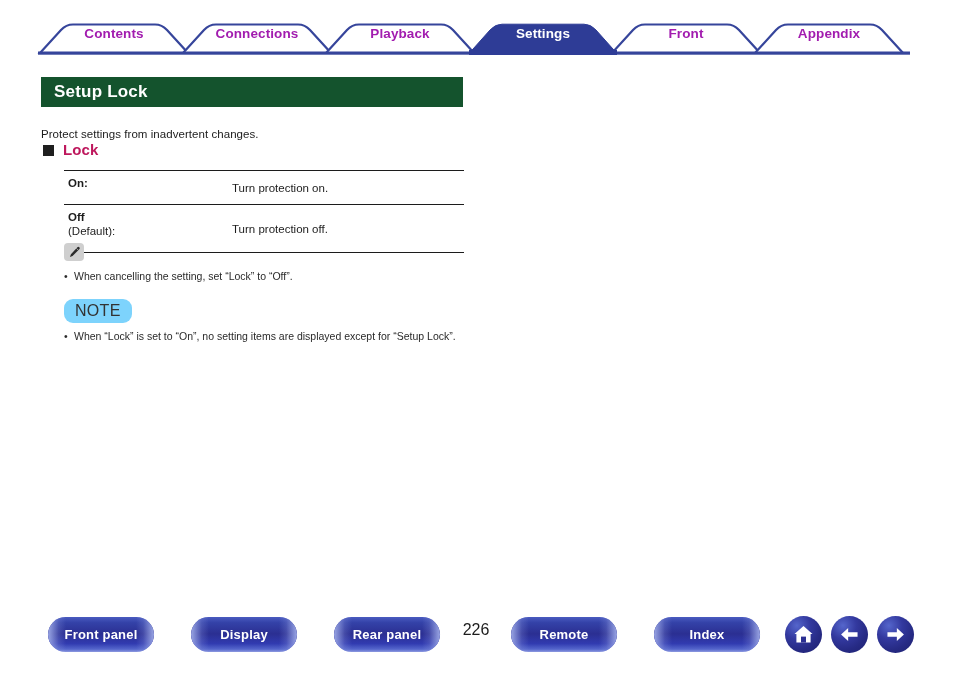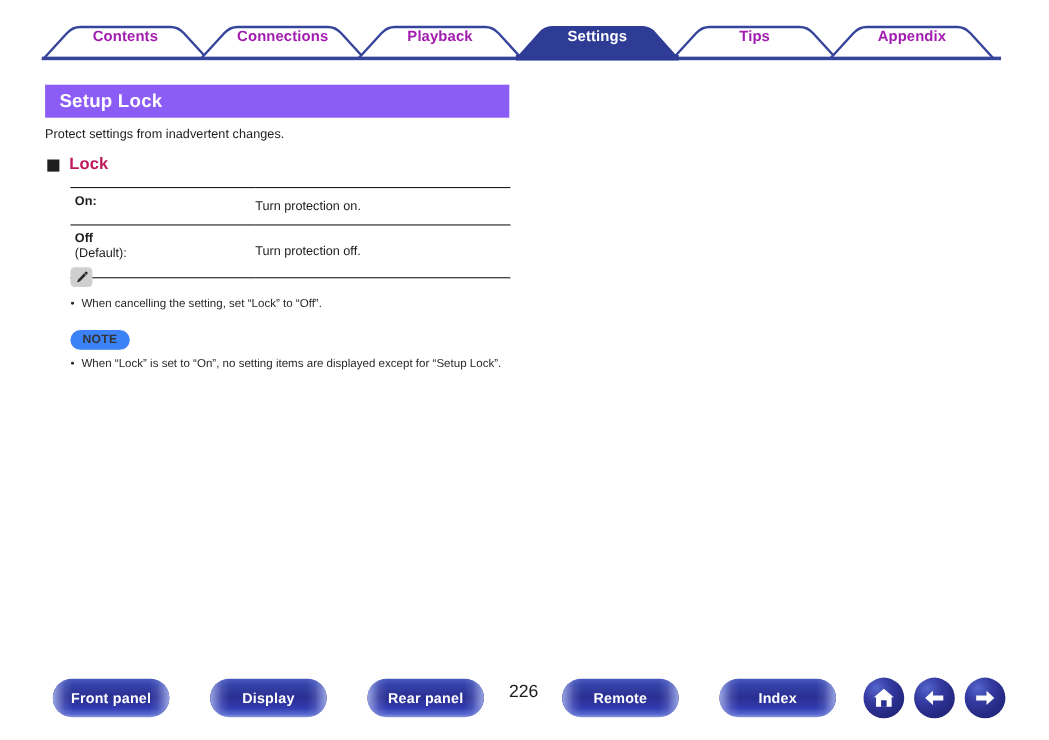--- a/index.html
+++ b/index.html
@@ -45,37 +45,37 @@
     color: #ffffff;
   }
 
   
   #title-bar {
     position: absolute;
     left: 41px;
     top: 77px;
     width: 422px;
     height: 30px;
-    background: #8b5cf6;
+    background: #14532d;
     display: flex;
     align-items: center;
   }
   #title-bar .title-text {
     color: #ffffff;
     font-size: 17px;
     font-weight: bold;
     padding-left: 13px;
     letter-spacing: 0.2px;
   }
 
   
   #intro-text {
     position: absolute;
     left: 41px;
-    top: 116px;
+    top: 128px;
     font-size: 11.5px;
     color: #1c1c1c;
     letter-spacing: 0.05px;
   }
 
   
   #section-heading {
     position: absolute;
     left: 43px;
     top: 141px;
@@ -166,25 +166,25 @@
   }
 
   #note-block {
     position: absolute;
     left: 64px;
     top: 299px;
     width: 400px;
   }
   .note-pill {
     display: inline-block;
-    background: #3b82f6;
+    background: #7dd3fc;
     color: #333333;
     border-radius: 9px;
-    font-size: 11px;
-    font-weight: bold;
+    font-size: 16px;
+    font-weight: normal;
     padding: 3px 11px 3px 11px;
     letter-spacing: 0.3px;
   }
 
   
   #footer {
     position: absolute;
     left: 0;
     top: 616px;
     width: 954px;
@@ -267,21 +267,21 @@
     <path d="M 469,53.5 L 490,30 Q 495,24.2 502,24.2 L 584,24.2 Q 591,24.2 596,30 L 617,53.5 Z" fill="#2e3c96" stroke="#2e3c96" stroke-width="1"></path>
 
     <rect x="38" y="51.5" width="872" height="3.2" fill="#36459b"></rect>
     <rect x="469" y="50" width="148" height="5" fill="#2e3c96"></rect>
   </svg>
 
   <div class="tab-label" style="left:65px; width:98px;">Contents</div>
   <div class="tab-label" style="left:208px; width:98px;">Connections</div>
   <div class="tab-label" style="left:351px; width:98px;">Playback</div>
   <div class="tab-label active" style="left:494px; width:98px;">Settings</div>
-  <div class="tab-label" style="left:637px; width:98px;">Tips</div>
+  <div class="tab-label" style="left:637px; width:98px;">Front</div>
   <div class="tab-label" style="left:780px; width:98px;">Appendix</div>
 </div>
 
 <div id="title-bar">
   <div class="title-text">Setup Lock</div>
 </div>
 
 <div id="intro-text">Protect settings from inadvertent changes.</div>
 
 <div id="section-heading">

